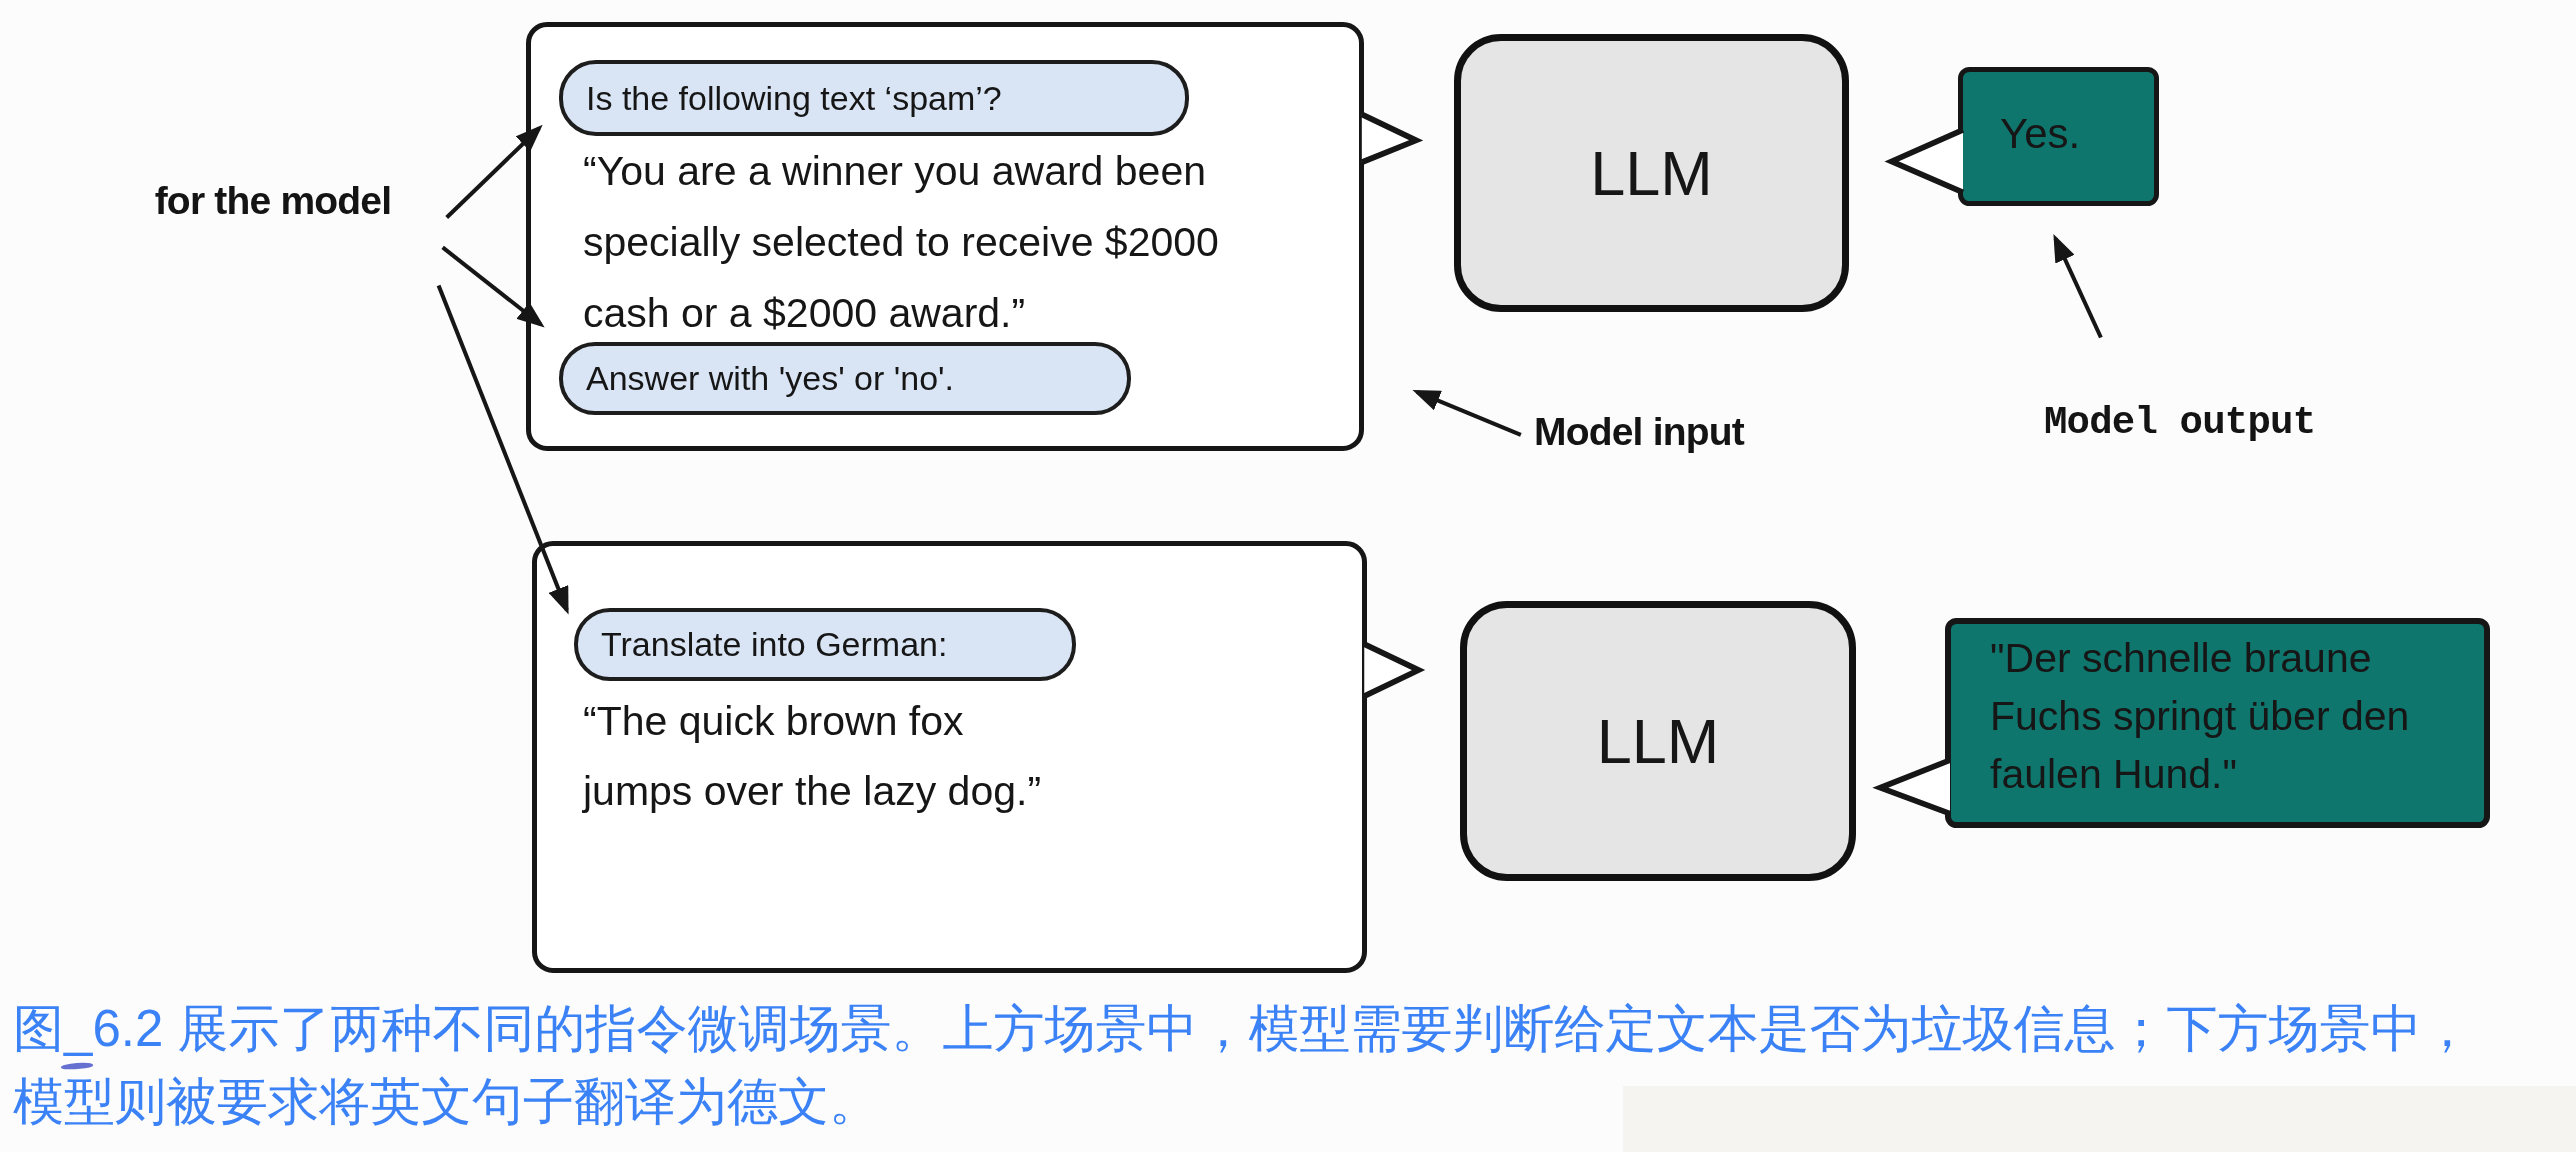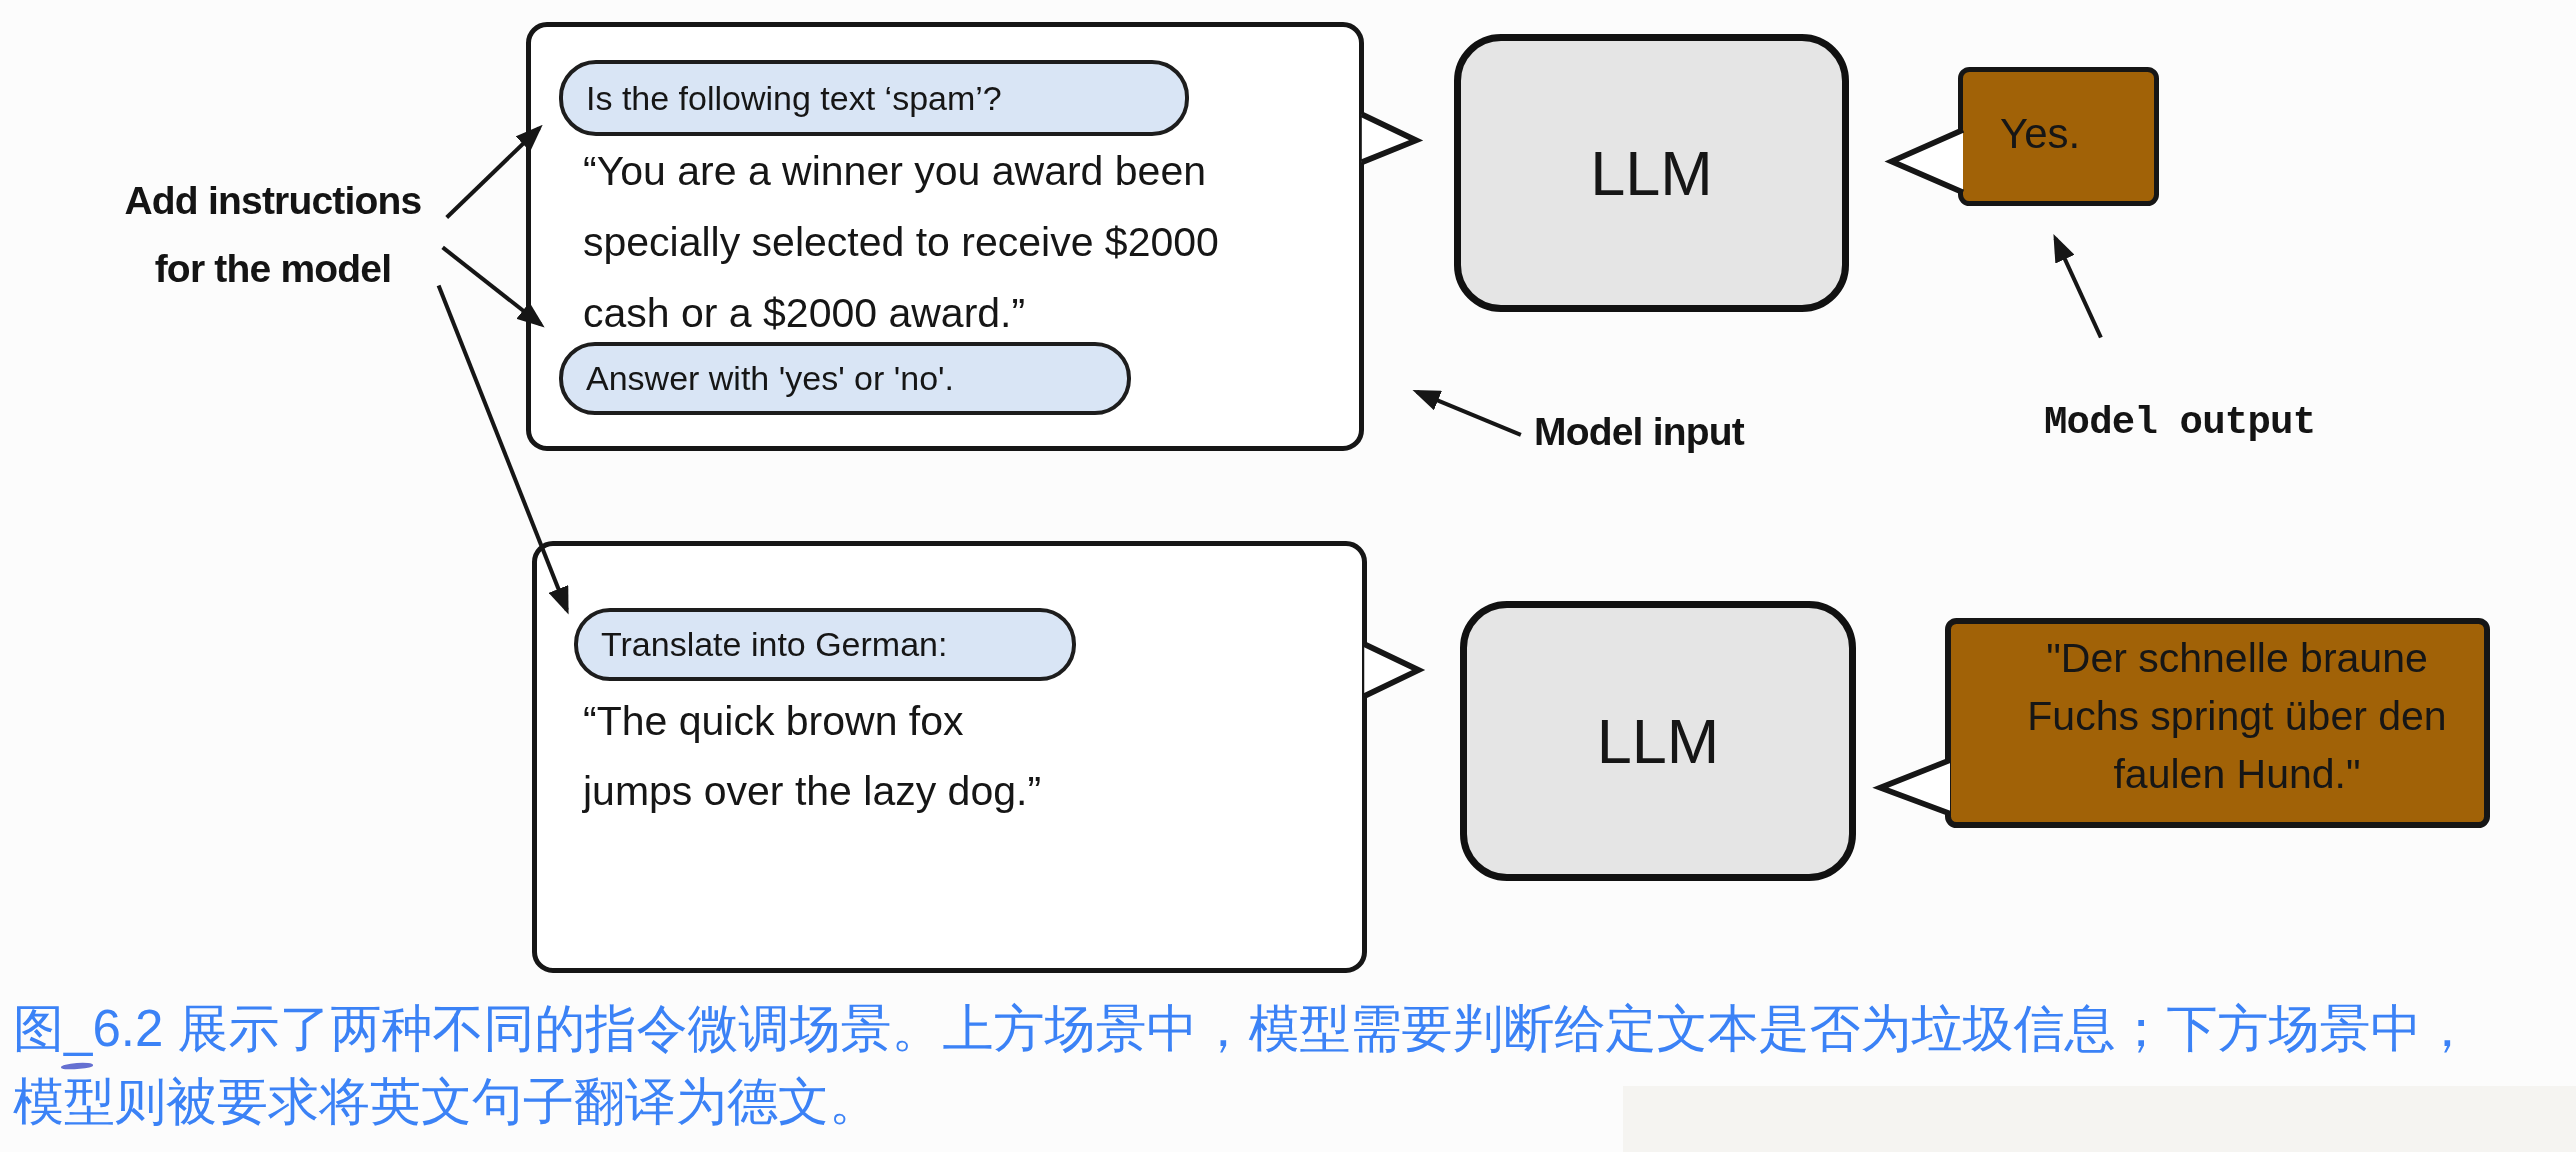--- a/index.html
+++ b/index.html
@@ -8,21 +8,21 @@
 
   
   .abs{position:absolute;box-sizing:border-box;}
   .io-box{background:#ffffff;border:5.7px solid #161616;border-radius:21px;z-index:1;}
   .pill{position:absolute;box-sizing:border-box;background:#d9e5f5;border:4.9px solid #1d1d1d;
         display:flex;align-items:center;font-size:34px;white-space:nowrap;}
   .body{position:absolute;font-size:41px;}
   .bline{white-space:nowrap;}
   .llm{background:#e5e5e5;border:7.3px solid #111111;border-radius:47px;display:flex;
        align-items:center;justify-content:center;font-size:63px;z-index:1;}
-  .bubble{background:#a16207;border:5.7px solid #161616;border-radius:11.4px;z-index:1;text-align:center;}
+  .bubble{background:#0f766e;border:5.7px solid #161616;border-radius:11.4px;z-index:1;}
   .label{position:absolute;font-weight:bold;font-size:39px;letter-spacing:-0.8px;white-space:nowrap;color:#141414;}
 
   
   .add-label{left:96px;top:167px;width:354px;text-align:center;line-height:68px;}
   .top-box{left:526px;top:22px;width:838px;height:429px;}
   .pill-t1{left:28px;top:33px;width:630px;height:76px;border-radius:37px;padding-left:23px;}
   .body-t{left:52px;top:109px;line-height:71px;}
   .pill-t2{left:28px;top:315px;width:572px;height:73px;border-radius:36px;padding-left:23px;}
   .llm-top{left:1454px;top:34px;width:395px;height:278px;}
   .yes-bubble{left:1958px;top:67px;width:201px;height:139px;display:flex;align-items:center;
@@ -52,21 +52,20 @@
               background:#4a57c9;border-radius:60% 60% 50% 50%;transform:rotate(-4deg);opacity:.85;}
 </style>
 </head>
 <body>
 
 <div class="canvas">
 
   <div class="abs gray-band"></div>
 
   <div class="label add-label">
-    <div>Add instructions</div>
     <div>for the model</div>
   </div>
 
   <div class="abs io-box top-box">
     <div class="pill pill-t1">Is the following text ‘spam’?</div>
     <div class="body body-t">
       <div class="bline">“You are a winner you award been</div>
       <div class="bline">specially selected to receive $2000</div>
       <div class="bline">cash or a $2000 award.”</div>
     </div>

